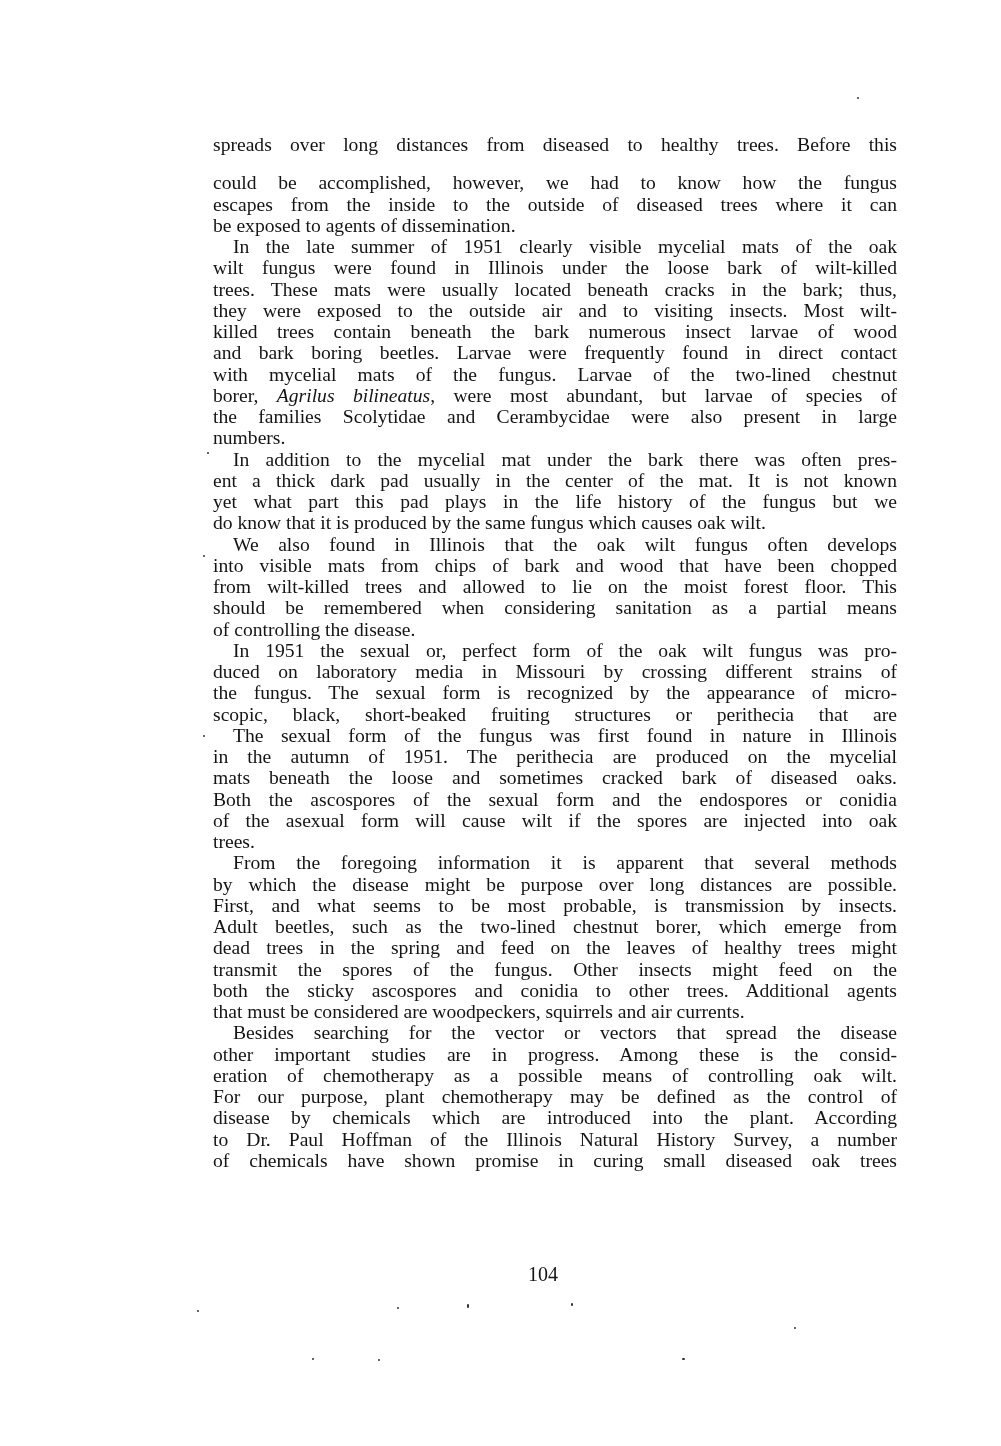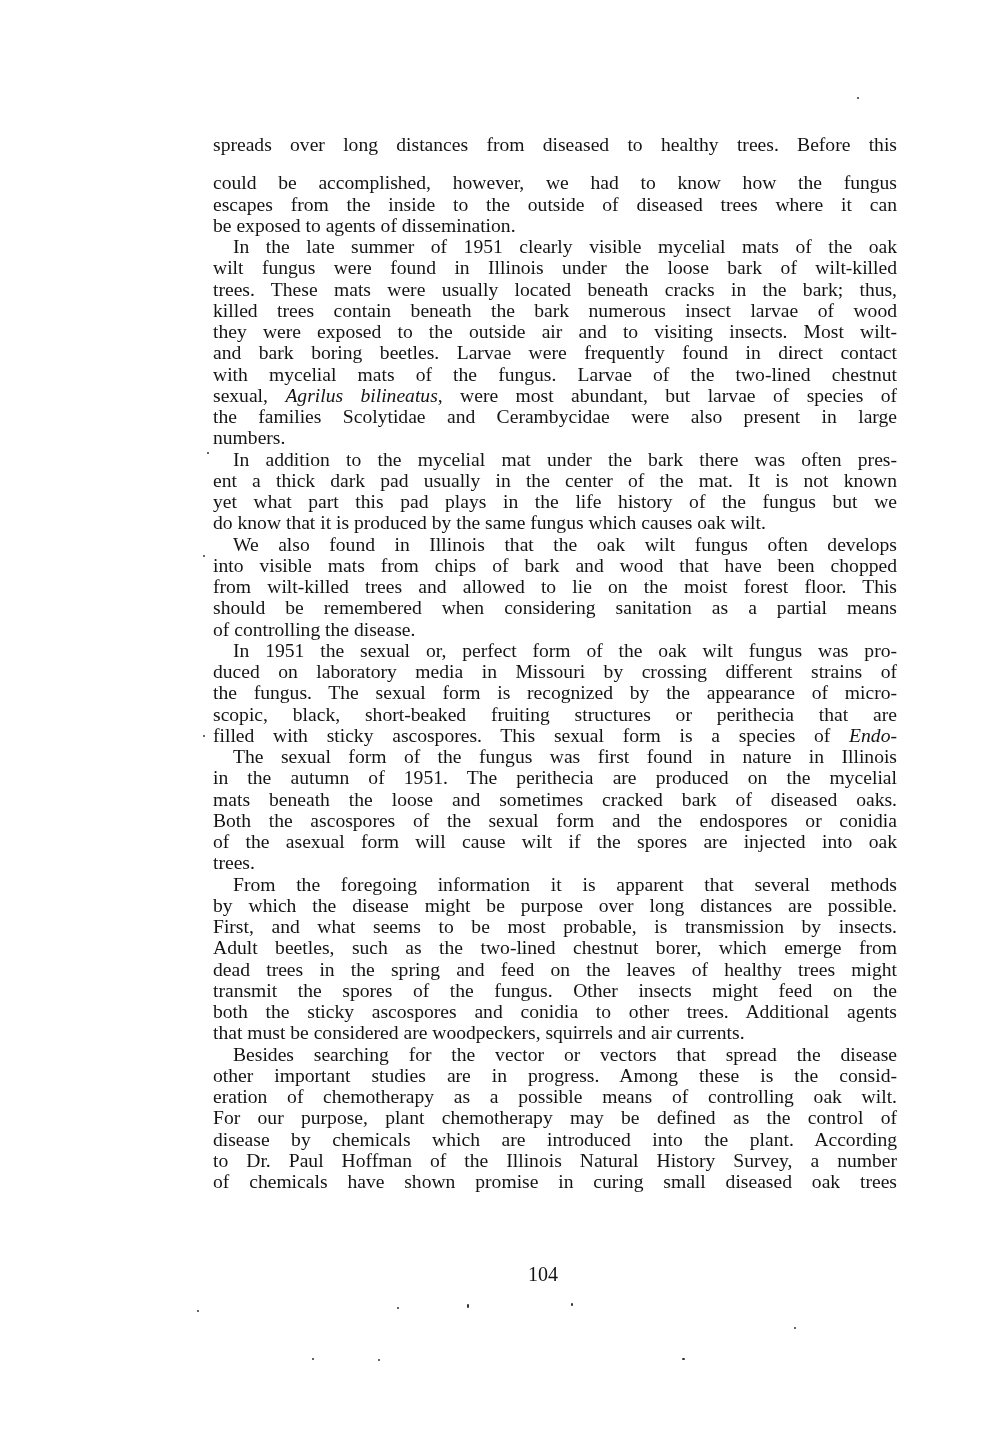--- a/index.html
+++ b/index.html
@@ -48,41 +48,40 @@
 
 <div class="page">
   <div class="text-block" id="text-block">
       <div class="line" style="white-space: nowrap;">spreads over long distances from diseased to healthy trees. Before this</div>
       <div class="line" style="white-space: nowrap; margin-top: 17px;">could be accomplished, however, we had to know how the fungus</div>
       <div class="line" style="white-space: nowrap;">escapes from the inside to the outside of diseased trees where it can</div>
       <div class="line last">be exposed to agents of dissemination.</div>
       <div class="line indent" style="white-space: nowrap;">In the late summer of 1951 clearly visible mycelial mats of the oak</div>
       <div class="line" style="white-space: nowrap;">wilt fungus were found in Illinois under the loose bark of wilt-killed</div>
       <div class="line" style="white-space: nowrap;">trees. These mats were usually located beneath cracks in the bark; thus,</div>
+      <div class="line" style="white-space: nowrap;">they were exposed to the outside air and to visiting insects. Most wilt-</div>
       <div class="line" style="white-space: nowrap;">killed trees contain beneath the bark numerous insect larvae of wood</div>
-      <div class="line" style="white-space: nowrap;">they were exposed to the outside air and to visiting insects. Most wilt-</div>
       <div class="line" style="white-space: nowrap;">and bark boring beetles. Larvae were frequently found in direct contact</div>
       <div class="line" style="white-space: nowrap;">with mycelial mats of the fungus. Larvae of the two-lined chestnut</div>
-      <div class="line" style="white-space: nowrap;"><span>sexual, </span><i>Agrilus bilineatus</i><span>, were most abundant, but larvae of species of</span></div>
+      <div class="line" style="white-space: nowrap;"><span>borer, </span><i>Agrilus bilineatus</i><span>, were most abundant, but larvae of species of</span></div>
       <div class="line" style="white-space: nowrap;">the families Scolytidae and Cerambycidae were also present in large</div>
       <div class="line last">numbers.</div>
       <div class="line indent" style="white-space: nowrap;">In addition to the mycelial mat under the bark there was often pres-</div>
       <div class="line" style="white-space: nowrap;">ent a thick dark pad usually in the center of the mat. It is not known</div>
       <div class="line" style="white-space: nowrap;">yet what part this pad plays in the life history of the fungus but we</div>
       <div class="line last">do know that it is produced by the same fungus which causes oak wilt.</div>
       <div class="line indent" style="white-space: nowrap;">We also found in Illinois that the oak wilt fungus often develops</div>
       <div class="line" style="white-space: nowrap;">into visible mats from chips of bark and wood that have been chopped</div>
       <div class="line" style="white-space: nowrap;">from wilt-killed trees and allowed to lie on the moist forest floor. This</div>
       <div class="line" style="white-space: nowrap;">should be remembered when considering sanitation as a partial means</div>
       <div class="line last">of controlling the disease.</div>
       <div class="line indent" style="white-space: nowrap;">In 1951 the sexual or, perfect form of the oak wilt fungus was pro-</div>
       <div class="line" style="white-space: nowrap;">duced on laboratory media in Missouri by crossing different strains of</div>
       <div class="line" style="white-space: nowrap;">the fungus. The sexual form is recognized by the appearance of micro-</div>
       <div class="line" style="white-space: nowrap;">scopic, black, short-beaked fruiting structures or perithecia that are</div>
-      <div class="line" style="white-space: nowrap;"><span>filled with sticky ascospores. This sexual form is a species of </span><i>Endo-</i><span></span></div>
       <div class="line indent" style="white-space: nowrap;">The sexual form of the fungus was first found in nature in Illinois</div>
       <div class="line" style="white-space: nowrap;">in the autumn of 1951. The perithecia are produced on the mycelial</div>
       <div class="line" style="white-space: nowrap;">mats beneath the loose and sometimes cracked bark of diseased oaks.</div>
       <div class="line" style="white-space: nowrap;">Both the ascospores of the sexual form and the endospores or conidia</div>
       <div class="line" style="white-space: nowrap;">of the asexual form will cause wilt if the spores are injected into oak</div>
       <div class="line last">trees.</div>
       <div class="line indent" style="white-space: nowrap;">From the foregoing information it is apparent that several methods</div>
       <div class="line" style="white-space: nowrap;">by which the disease might be purpose over long distances are possible.</div>
       <div class="line" style="white-space: nowrap;">First, and what seems to be most probable, is transmission by insects.</div>
       <div class="line" style="white-space: nowrap;">Adult beetles, such as the two-lined chestnut borer, which emerge from</div>

